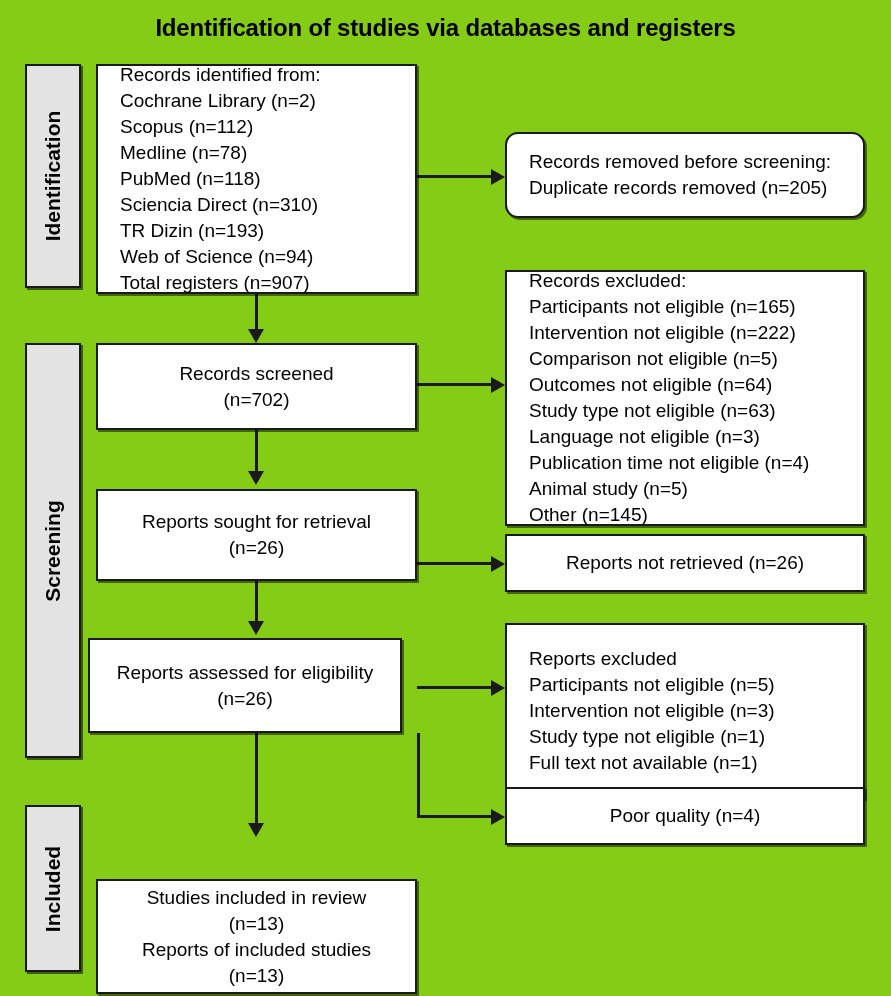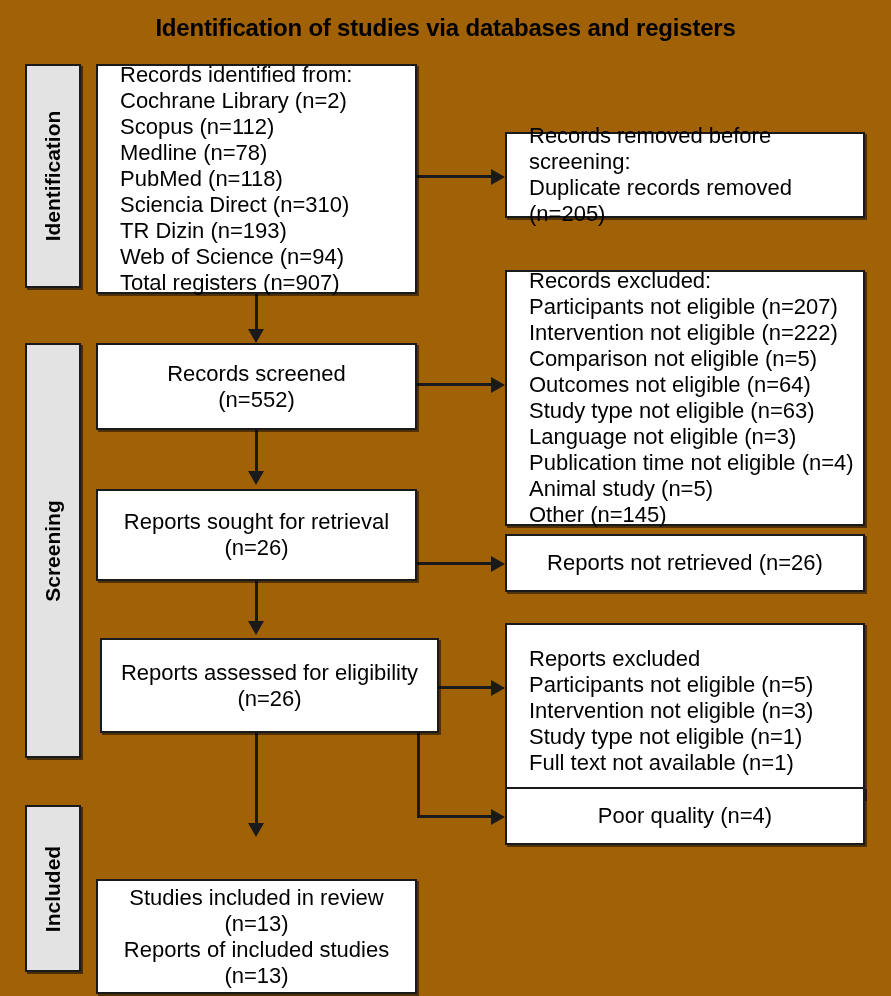--- a/index.html
+++ b/index.html
@@ -9,21 +9,21 @@
     background: #ffffff;
   }
   body {
     font-family: "Liberation Sans", sans-serif;
     color: #000000;
   }
   #canvas {
     position: relative;
     width: 891px;
     height: 996px;
-    background: #a16207;
+    background: #84cc16;
     overflow: hidden;
   }
   #diagram-title {
     position: absolute;
     left: 0;
     top: 14px;
     width: 891px;
     text-align: center;
     font-size: 24px;
     font-weight: bold;
@@ -52,21 +52,21 @@
     letter-spacing: 0px;
   }
 
   
   .node {
     position: absolute;
     background: #ffffff;
     border: 2px solid #1a1a1a;
     box-sizing: border-box;
     box-shadow: 2px 2px 0 rgba(0,0,0,0.5);
-    font-size: 22px;
+    font-size: 19px;
     line-height: 26px;
     color: #000000;
   }
   .node .node-text {
     position: absolute;
     left: 0;
     right: 0;
     top: 50%;
     transform: translateY(-50%);
     white-space: pre-line;
@@ -156,53 +156,53 @@
 Cochrane Library (n=2)
 Scopus (n=112)
 Medline (n=78)
 PubMed (n=118)
 Sciencia Direct (n=310)
 TR Dizin (n=193)
 Web of Science (n=94)
 Total registers (n=907)</div>
   </div>
 
-  <div class="node leftal" style="left:505px; top:132px; width:360px; height:86px;">
+  <div class="node leftal" style="left:505px; top:132px; width:360px; height:86px;border-radius:13px;">
     <div class="node-text">Records removed before screening:
 Duplicate records removed (n=205)</div>
   </div>
 
   <div class="node center" style="left:96px; top:343px; width:321px; height:87px;">
     <div class="node-text">Records screened
-(n=552)</div>
+(n=702)</div>
   </div>
 
   <div class="node leftal" style="left:505px; top:270px; width:360px; height:256px;">
     <div class="node-text">Records excluded:
-Participants not eligible (n=207)
+Participants not eligible (n=165)
 Intervention not eligible (n=222)
 Comparison not eligible (n=5)
 Outcomes not eligible (n=64)
 Study type not eligible (n=63)
 Language not eligible (n=3)
 Publication time not eligible (n=4)
 Animal study (n=5)
 Other (n=145)</div>
   </div>
 
   <div class="node center" style="left:96px; top:489px; width:321px; height:92px;padding-left:20px;">
     <div class="node-text">Reports sought for retrieval
 (n=26)</div>
   </div>
 
   <div class="node center" style="left:505px; top:534px; width:360px; height:58px;padding-left:40px;">
     <div class="node-text">Reports not retrieved (n=26)</div>
   </div>
 
-  <div class="node center" style="left:100px; top:638px; width:339px; height:95px;">
+  <div class="node center" style="left:88px; top:638px; width:314px; height:95px;">
     <div class="node-text">Reports assessed for eligibility
 (n=26)</div>
   </div>
 
   <div class="node leftal" style="left:505px; top:623px; width:360px; height:176px;">
     <div class="node-text">Reports excluded
 Participants not eligible (n=5)
 Intervention not eligible (n=3)
 Study type not eligible (n=1)
 Full text not available (n=1)</div>

